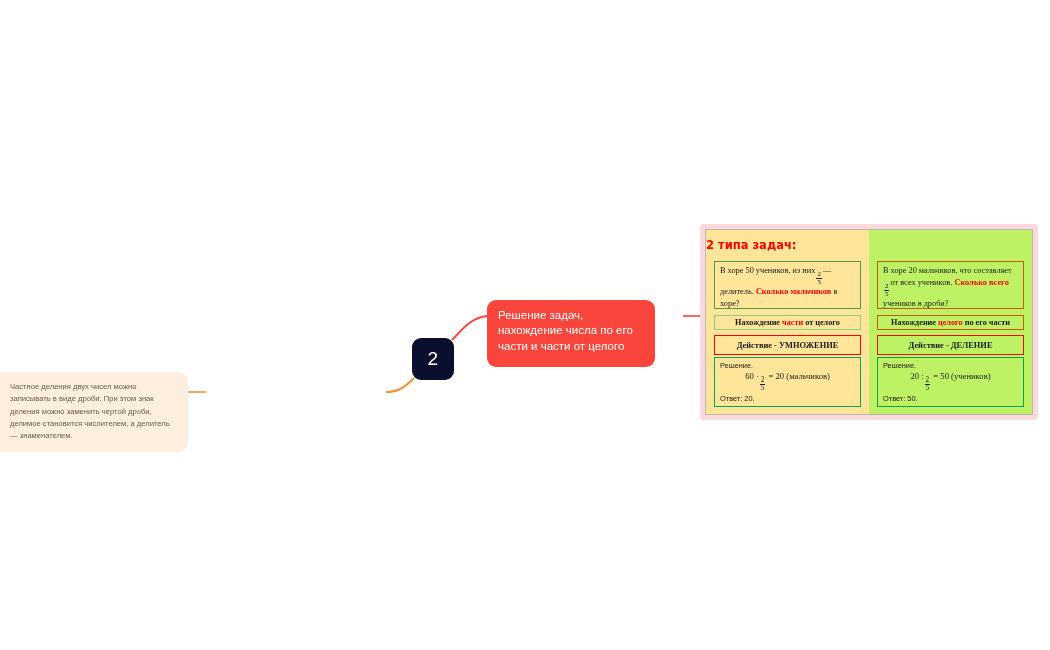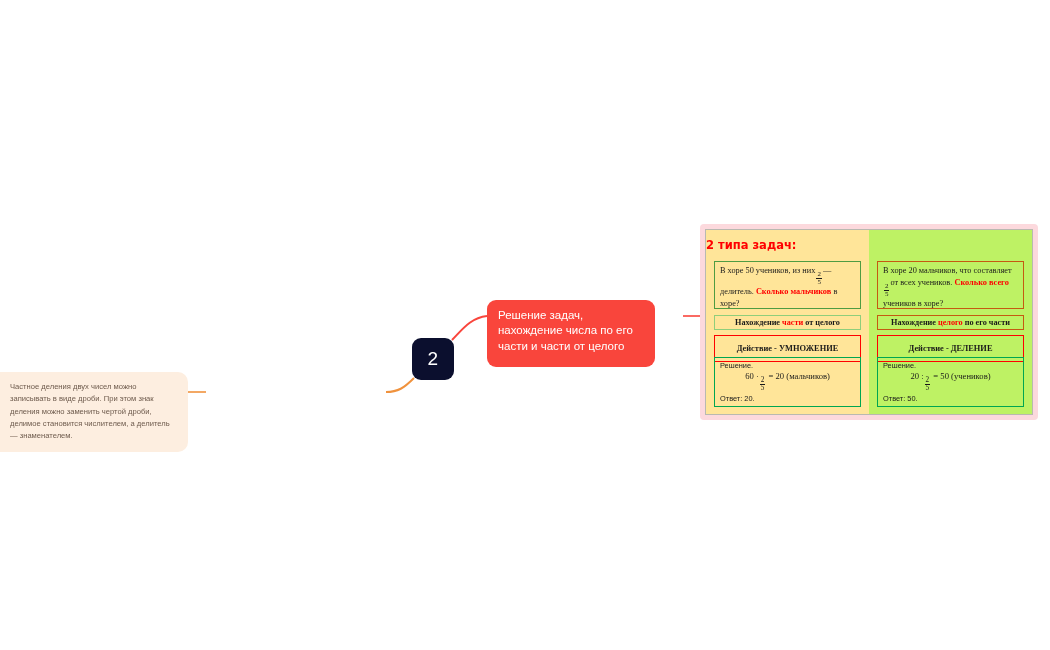--- a/index.html
+++ b/index.html
@@ -167,21 +167,21 @@
     color: #1a1a1a;
     white-space: nowrap;
   }
   .col-left  .box-label { border: 1px solid #8fce7b; }
   .col-right .box-label { border: 1px solid #c55a11; }
 
   .box-action {
     left: 8px;
     right: 8px;
     top: 105px;
-    height: 27px;
+    height: 20px;
     display: flex;
     align-items: center;
     justify-content: center;
     font-size: 8.4px;
     font-weight: bold;
     color: #1a1a1a;
     border: 1.4px solid #ff0000;
     white-space: nowrap;
   }
 
@@ -298,21 +298,21 @@
 
       <div class="panel-col col-right">
 
         <div class="box box-problem">
           <span>В хоре 20 мальчиков, что</span>
           <span>составляет</span><span class="frac">
               <span class="num">2</span>
               <span class="den">5</span>
             </span><span>от всех учеников.</span>
           <span class="hl-red">Сколько всего</span>
-          <span>учеников в хоре?</span>
+          <span>учеников в дроби?</span>
         </div>
 
         <div class="box box-label">
           <span>Нахождение</span>&nbsp;<span class="hl-red-plain">целого</span>&nbsp;<span>по его части</span>
         </div>
 
         <div class="box box-action">
           <span>Действие - ДЕЛЕНИЕ</span>
         </div>
 

